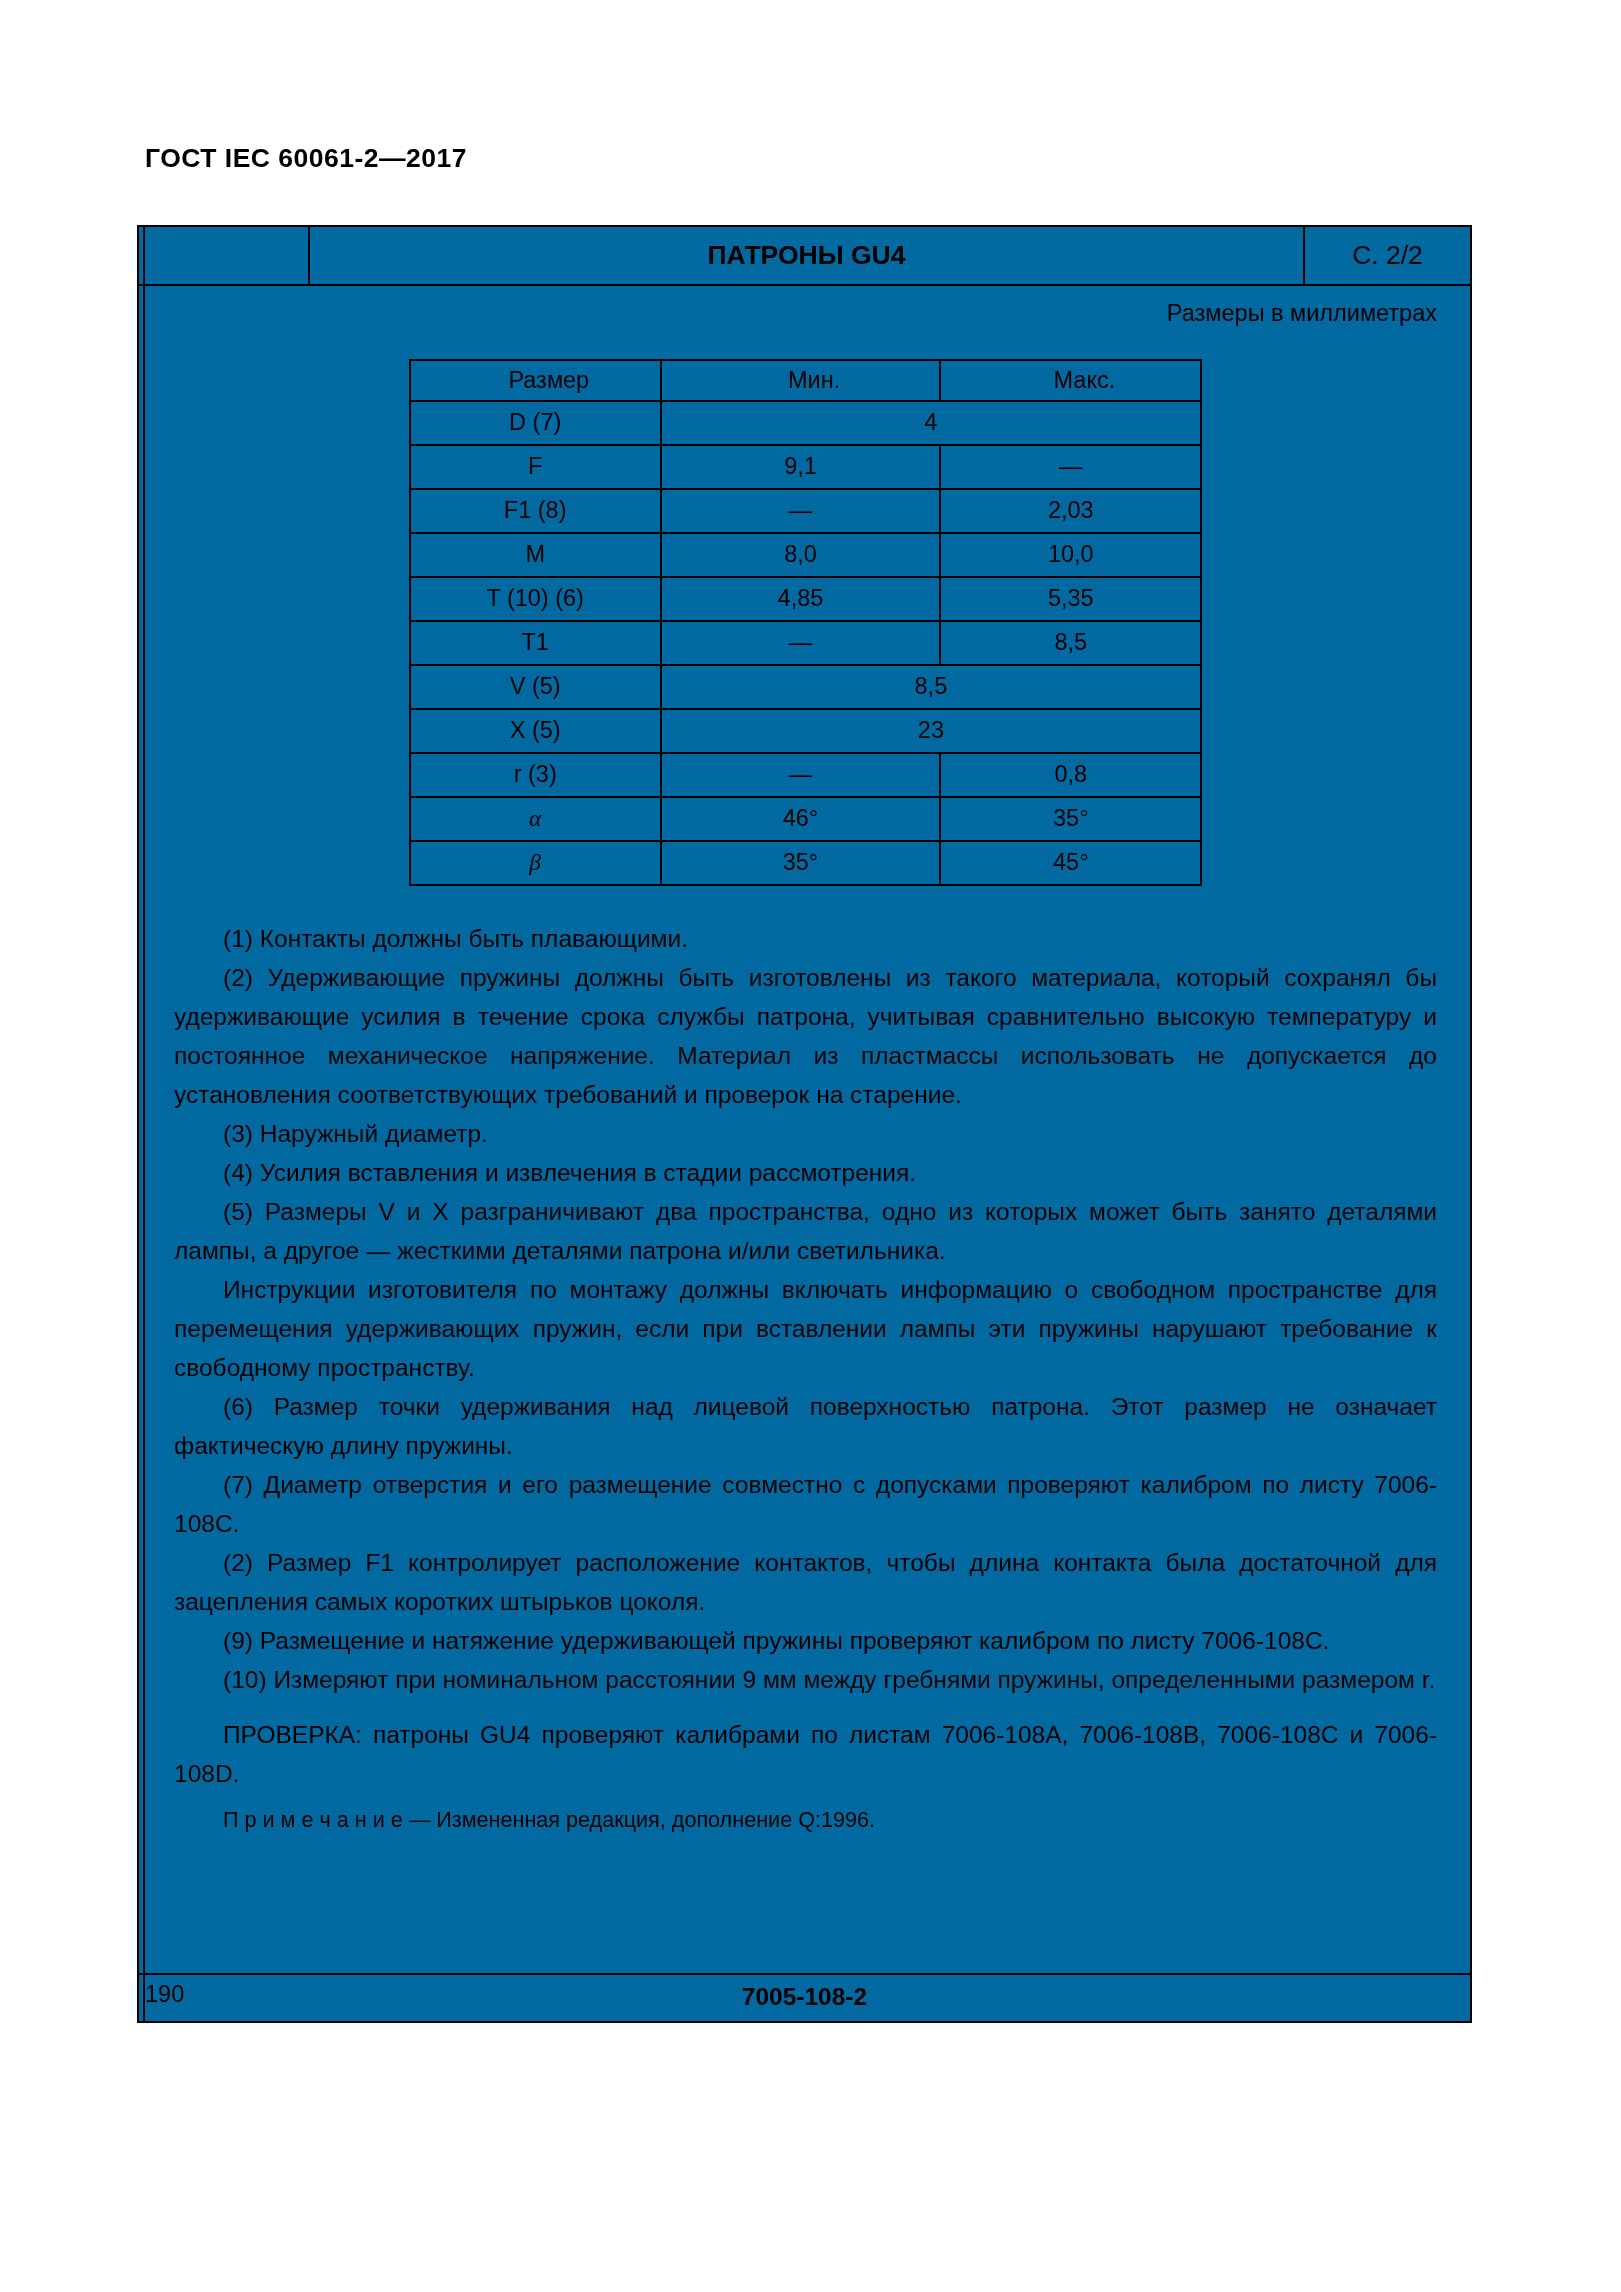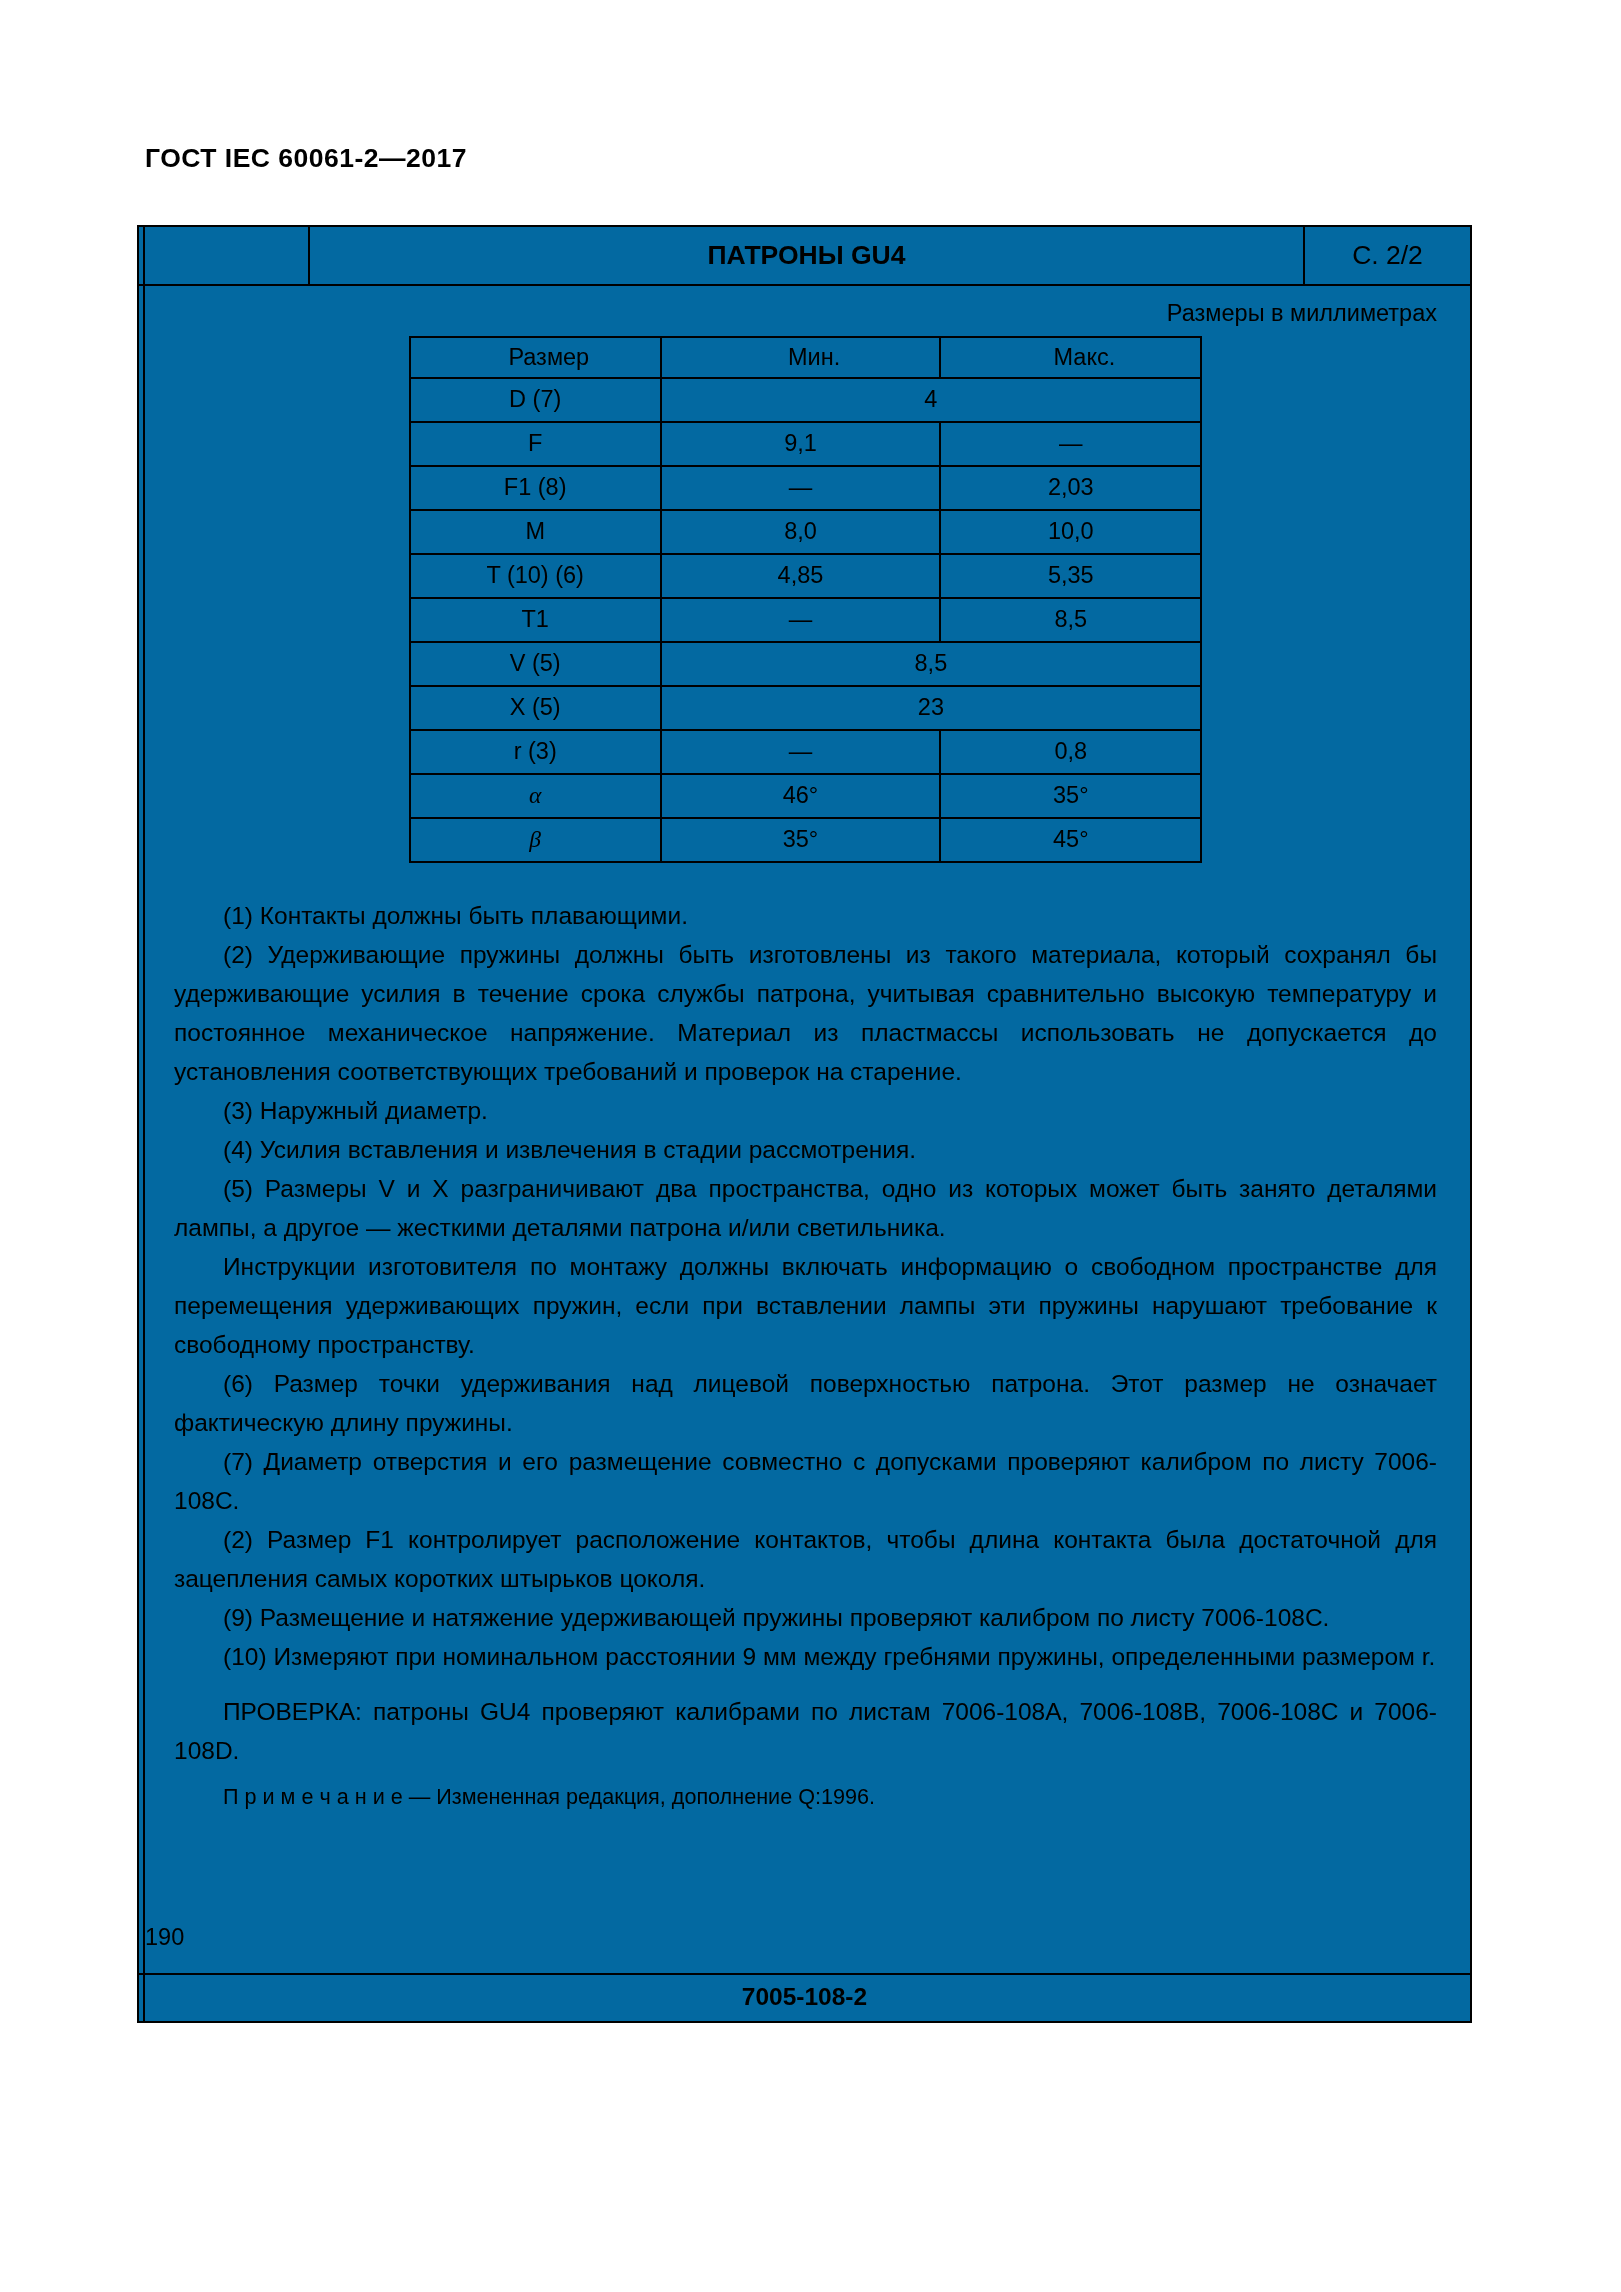--- a/index.html
+++ b/index.html
@@ -8,34 +8,34 @@
     font-family:"Liberation Sans",sans-serif;position:relative;overflow:hidden;
   }
   .doc-header{position:absolute;left:145px;top:143px;font-size:26.5px;font-weight:bold;letter-spacing:0.5px;}
   .sheet{position:absolute;left:137px;top:225px;width:1331px;height:1794px;border:2px solid #000;display:flex;flex-direction:column;background:#0369a1;}
   .sheet::before{content:"";position:absolute;left:3.9px;top:0;bottom:0;width:2px;background:#000;}
   .sheet-header{display:flex;flex:0 0 57px;height:57px;border-bottom:2px solid #000;font-size:26.5px;}
   .hdr-left{width:169px;border-right:2px solid #000;}
   .hdr-title{flex:1;display:flex;align-items:center;justify-content:center;font-weight:bold;}
   .hdr-page{width:165px;border-left:2px solid #000;display:flex;align-items:center;justify-content:center;}
   .sheet-body{flex:1 1 auto;padding:13.7px 33px 0 35px;}
-  .units{text-align:right;font-size:23.5px;margin-bottom:9px;}
+  .units{text-align:right;font-size:23.5px;margin-bottom:32px;}
   table.dims{border-collapse:collapse;margin:0 auto 33px auto;}
   .dims th,.dims td{border:2px solid #000;text-align:center;vertical-align:middle;font-size:23.5px;font-weight:normal;height:42px;padding:0 7.8px;}
   .dims thead th{border-bottom:2.9px solid #000;height:39px;padding-left:35px;}
   .col-size{width:206px;}
   .col-min{width:235px;}
   .col-max{width:216px;}
   .greek{font-family:"Liberation Serif",serif;font-style:italic;font-size:25.5px;}
   .notes{font-size:24.5px;}
   .notes p{margin:0;text-indent:49px;text-align:justify;line-height:39px;}
   .notes p.check{margin-top:16px;}
   .notes p.note{margin-top:7px;font-size:21.6px;text-align:left;}
   .sheet-footer{flex:0 0 auto;border-top:2px solid #000;text-align:center;font-weight:bold;font-size:24.5px;padding:7.8px 0 9.8px 0;}
-  .page-num{position:absolute;left:145px;top:1924px;font-size:23.5px;}
+  .page-num{position:absolute;left:145px;top:1981px;font-size:23.5px;}
 </style>
 </head>
 <body>
 
 <div class="page">
 
   <div class="doc-header">ГОСТ IEC 60061-2—2017</div>
 
   <div class="sheet">
 

